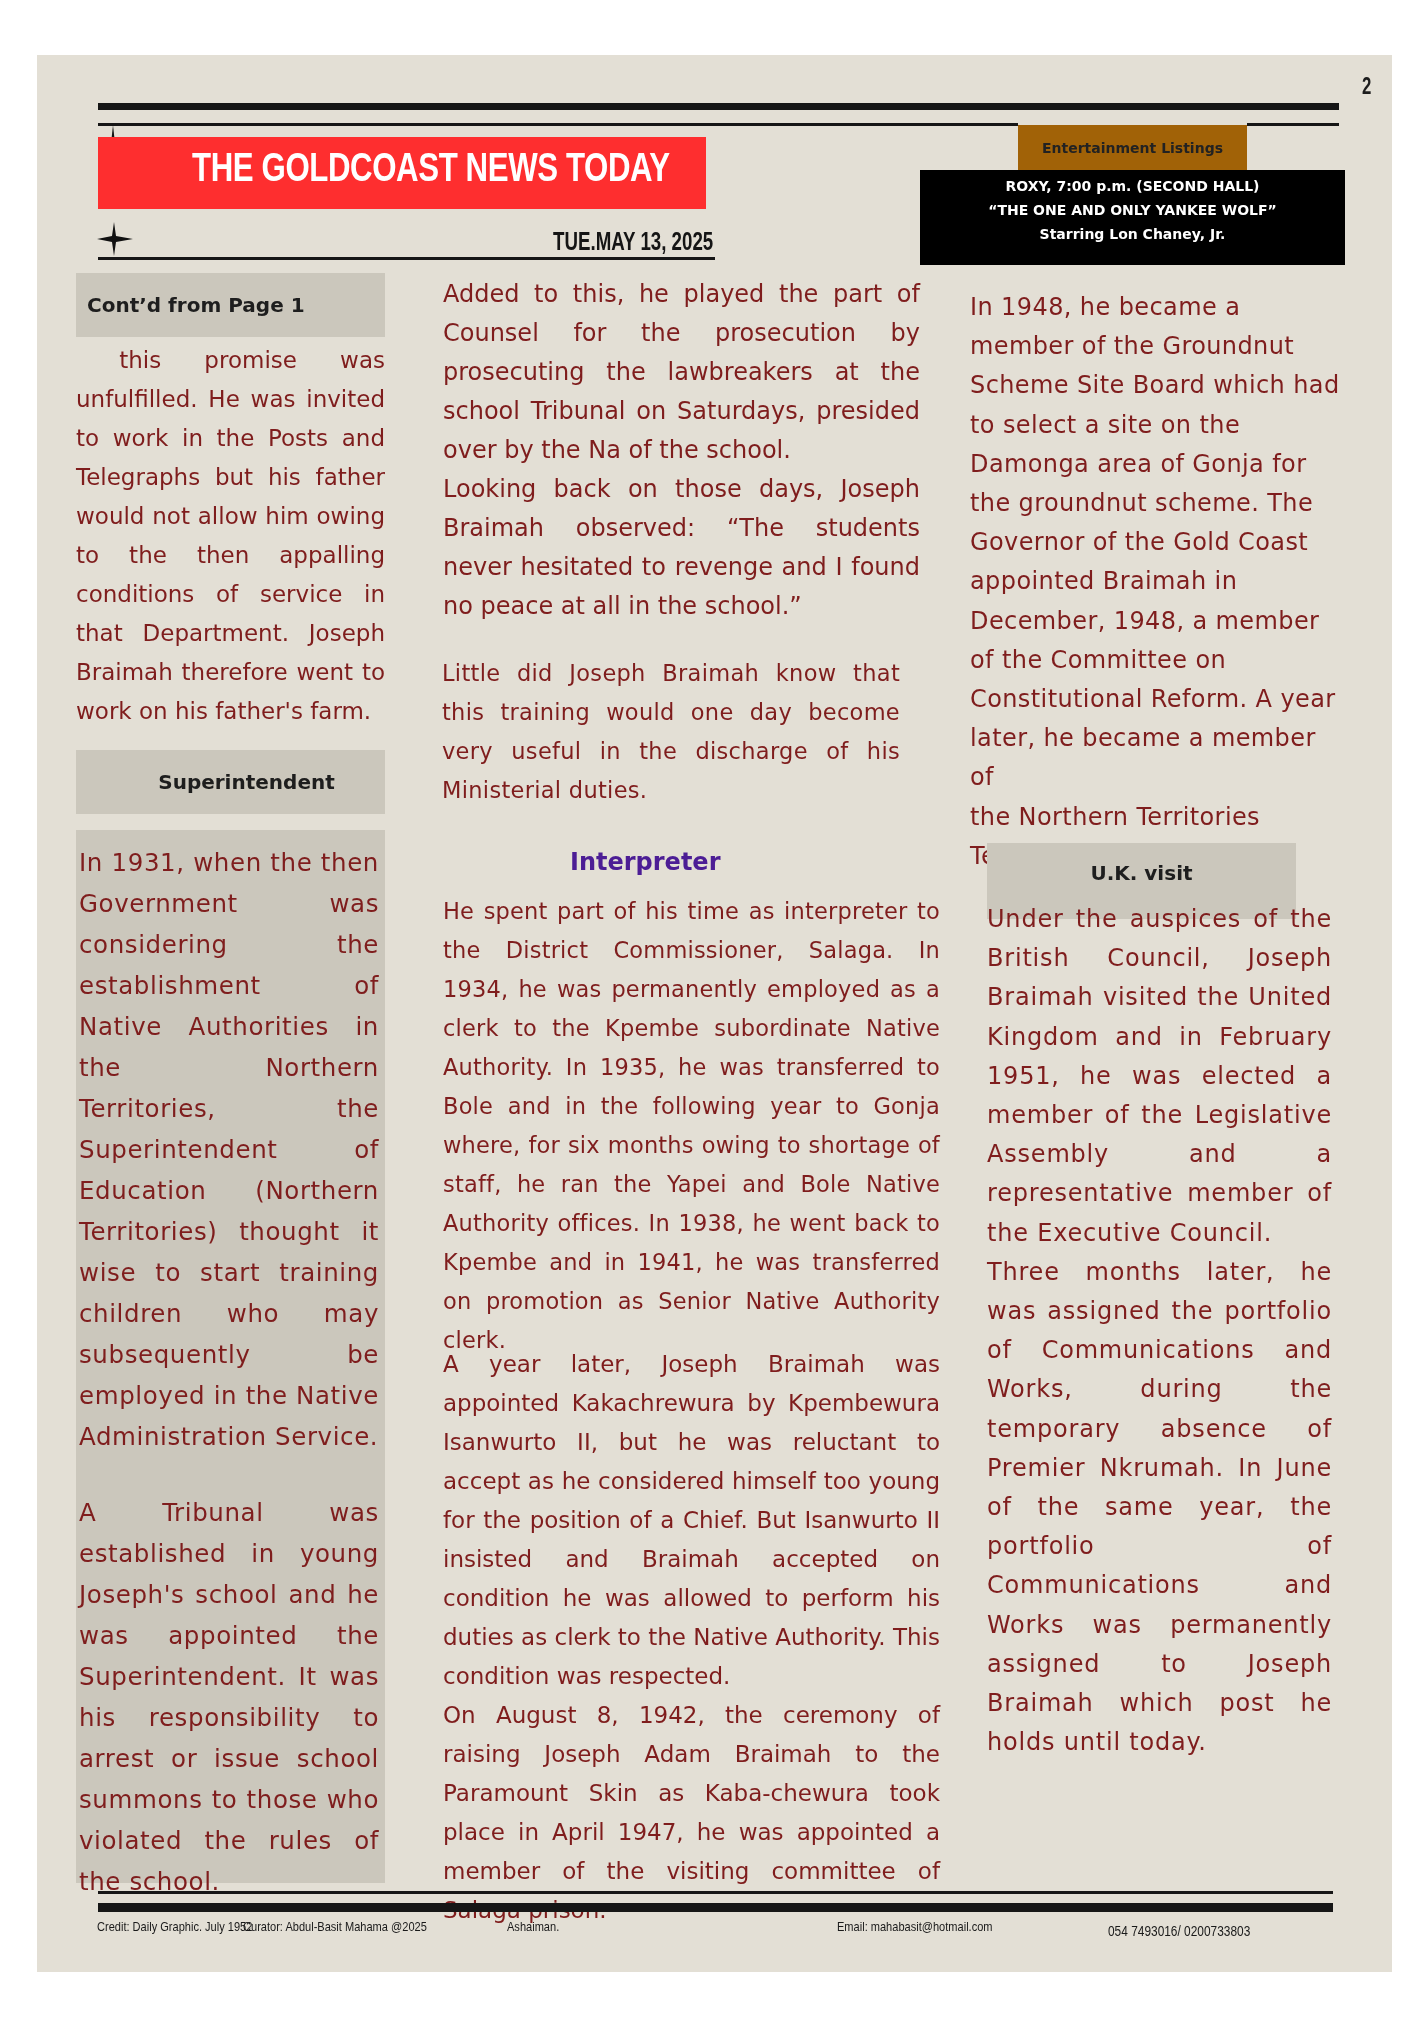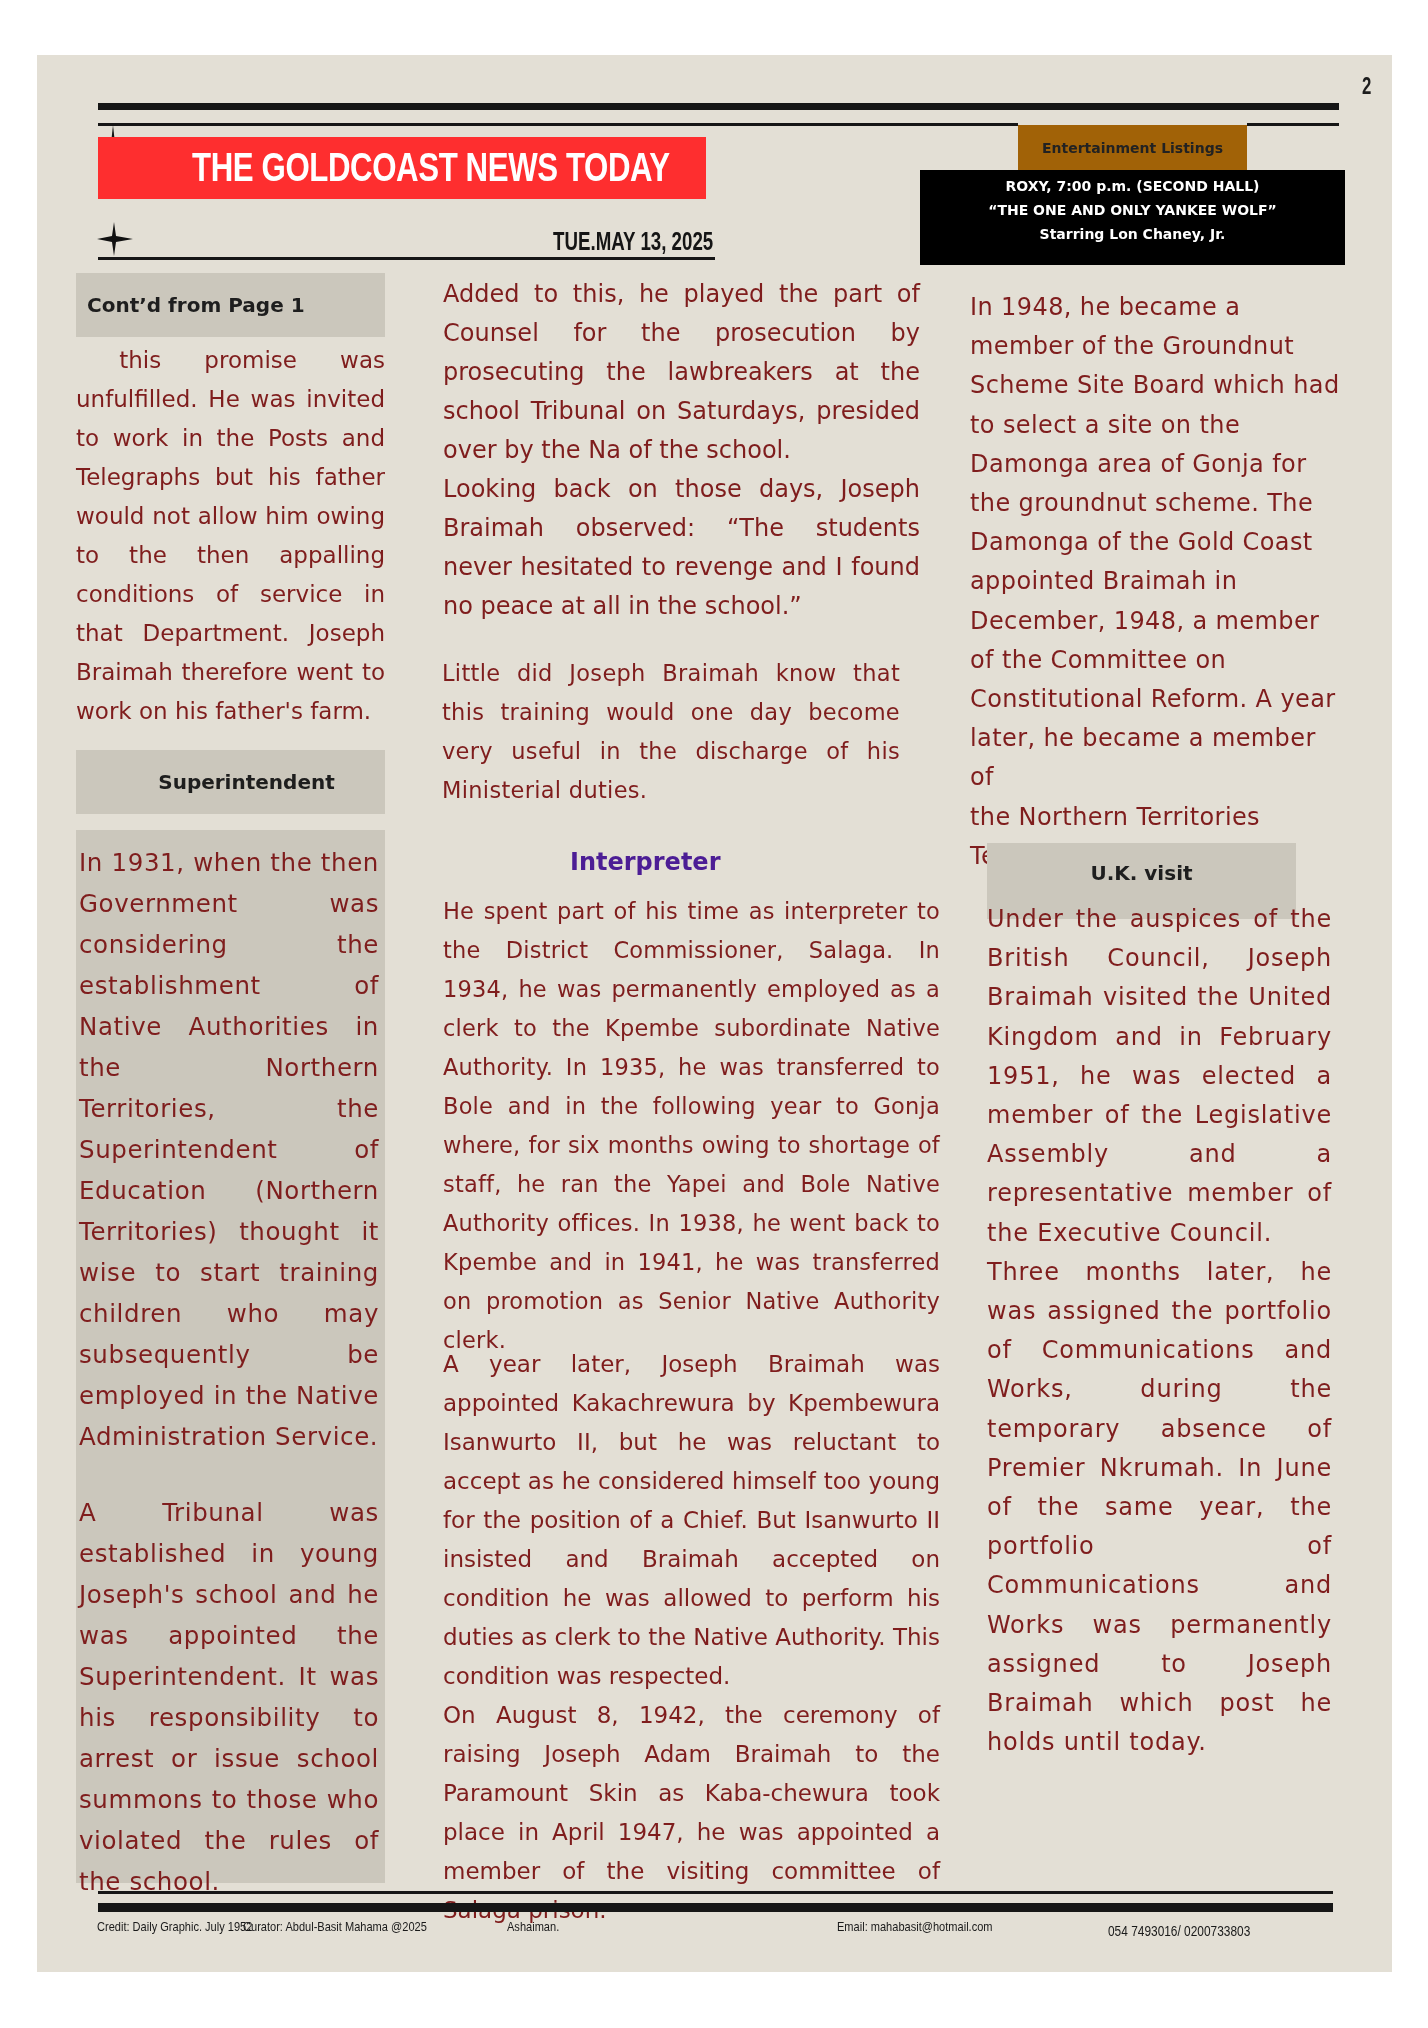--- a/index.html
+++ b/index.html
@@ -2,21 +2,21 @@
 <html><head>
 <meta charset="utf-8">
 <style>
   html, body { margin: 0; padding: 0; }
   body { width: 1428px; height: 2028px; background: #ffffff; position: relative; overflow: hidden;
          font-family: "DejaVu Sans", sans-serif; color: #1c1c1c; }
   .page { position: absolute; left: 37px; top: 55px; width: 1355px; height: 1917px; background: #e3dfd5; }
   .rule-thick { position: absolute; background: #161616; height: 7px; }
   .rule-thin { position: absolute; background: #161616; height: 3px; }
   .page-num { position: absolute; left: 1362px; top: 72px; font-family: "Liberation Sans", sans-serif; font-size: 24px; font-weight: bold; transform: scaleX(0.7); transform-origin: left top; }
-  .masthead { position: absolute; left: 98px; top: 137px; width: 608px; height: 62px; background: #fe2e2f; }
+  .masthead { position: absolute; left: 98px; top: 137px; width: 608px; height: 72px; background: #fe2e2f; }
   .masthead-title { position: absolute; left: 94px; top: 8px; color: #ffffff; font-family: "Liberation Sans", sans-serif; font-weight: bold; font-size: 40px; letter-spacing: -0.5px; transform: scaleX(0.78); transform-origin: left top; white-space: nowrap; }
   .dateline { position: absolute; left: 553px; top: 226px; font-family: "Liberation Sans", sans-serif; font-weight: bold; font-size: 26px; transform: scaleX(0.72); transform-origin: left top; white-space: nowrap; color:#151515; }
   .star { position: absolute; color: #111; }
   .ent-tab { position: absolute; left: 1018px; top: 125px; width: 229px; height: 46px; background: #a16207; font-family: "DejaVu Sans", sans-serif; font-weight: bold; font-size: 14px; text-align: center; line-height: 46px; color: #222; }
   .ent-box { position: absolute; left: 920px; top: 170px; width: 425px; height: 95px; background: #000; color: #fff; text-align: center; font-weight: bold; font-size: 14px; line-height: 24px; padding-top: 4px; box-sizing: border-box; }
   .gray-head { position: absolute; background: #cbc7bc; font-weight: bold; font-size: 20px; color: #1e1e1e; box-sizing: border-box; }
   .col-text { position: absolute; font-size: 23.5px; line-height: 39px; text-align: justify; color: #7f1d1d; }
   .col-text p { margin: 0; }
   .col-text .gap { height: 24px; }
   .left-box { position: absolute; left: 76px; top: 830px; width: 309px; height: 1053px; background: #cbc7bc; }
@@ -87,21 +87,21 @@
   <p>On August 8, 1942, the ceremony of raising Joseph Adam Braimah to the Paramount Skin as Kaba-chewura took place in April 1947, he was appointed a member of the visiting committee of Salaga prison.</p>
 </div>
 
 <div class="col-text sans-wide" style="left:970px; top:288px; width:370px; font-size:24px; line-height:39.2px; text-align:left; letter-spacing:0.4px;">
   <div>In 1948, he became a</div>
   <div>member of the Groundnut</div>
   <div>Scheme Site Board which had</div>
   <div>to select a site on the</div>
   <div>Damonga area of Gonja for</div>
   <div>the groundnut scheme. The</div>
-  <div>Damonga of the Gold Coast</div>
+  <div>Governor of the Gold Coast</div>
   <div>appointed Braimah in</div>
   <div>December, 1948, a member</div>
   <div>of the Committee on</div>
   <div>Constitutional Reform. A year</div>
   <div>later, he became a member of</div>
   <div>the Northern Territories</div>
   <div>Territorial Council.</div>
 </div>
 <div class="gray-head" style="left:987px; top:843px; width:309px; height:76px; line-height:60px; text-align:center;">
   <span>U.K. visit</span>

